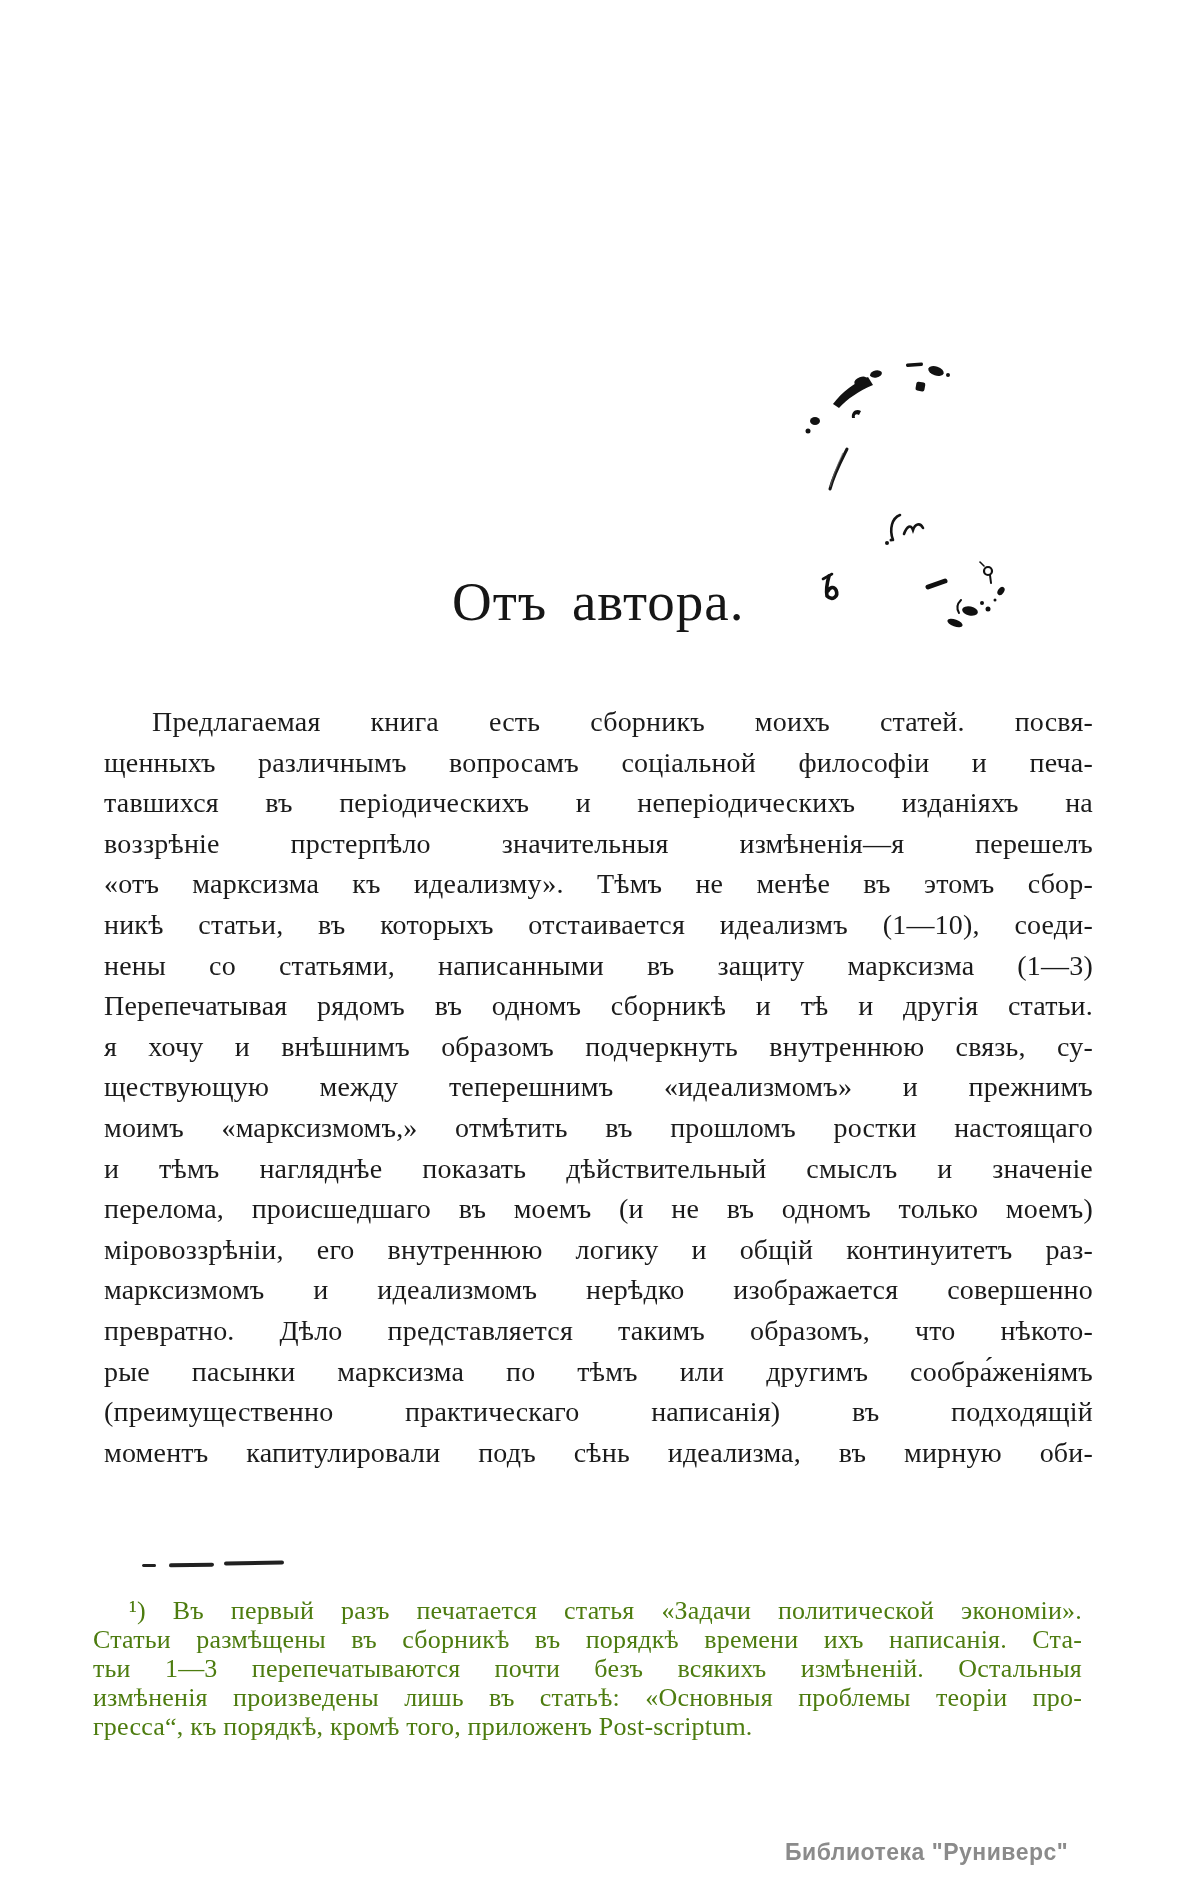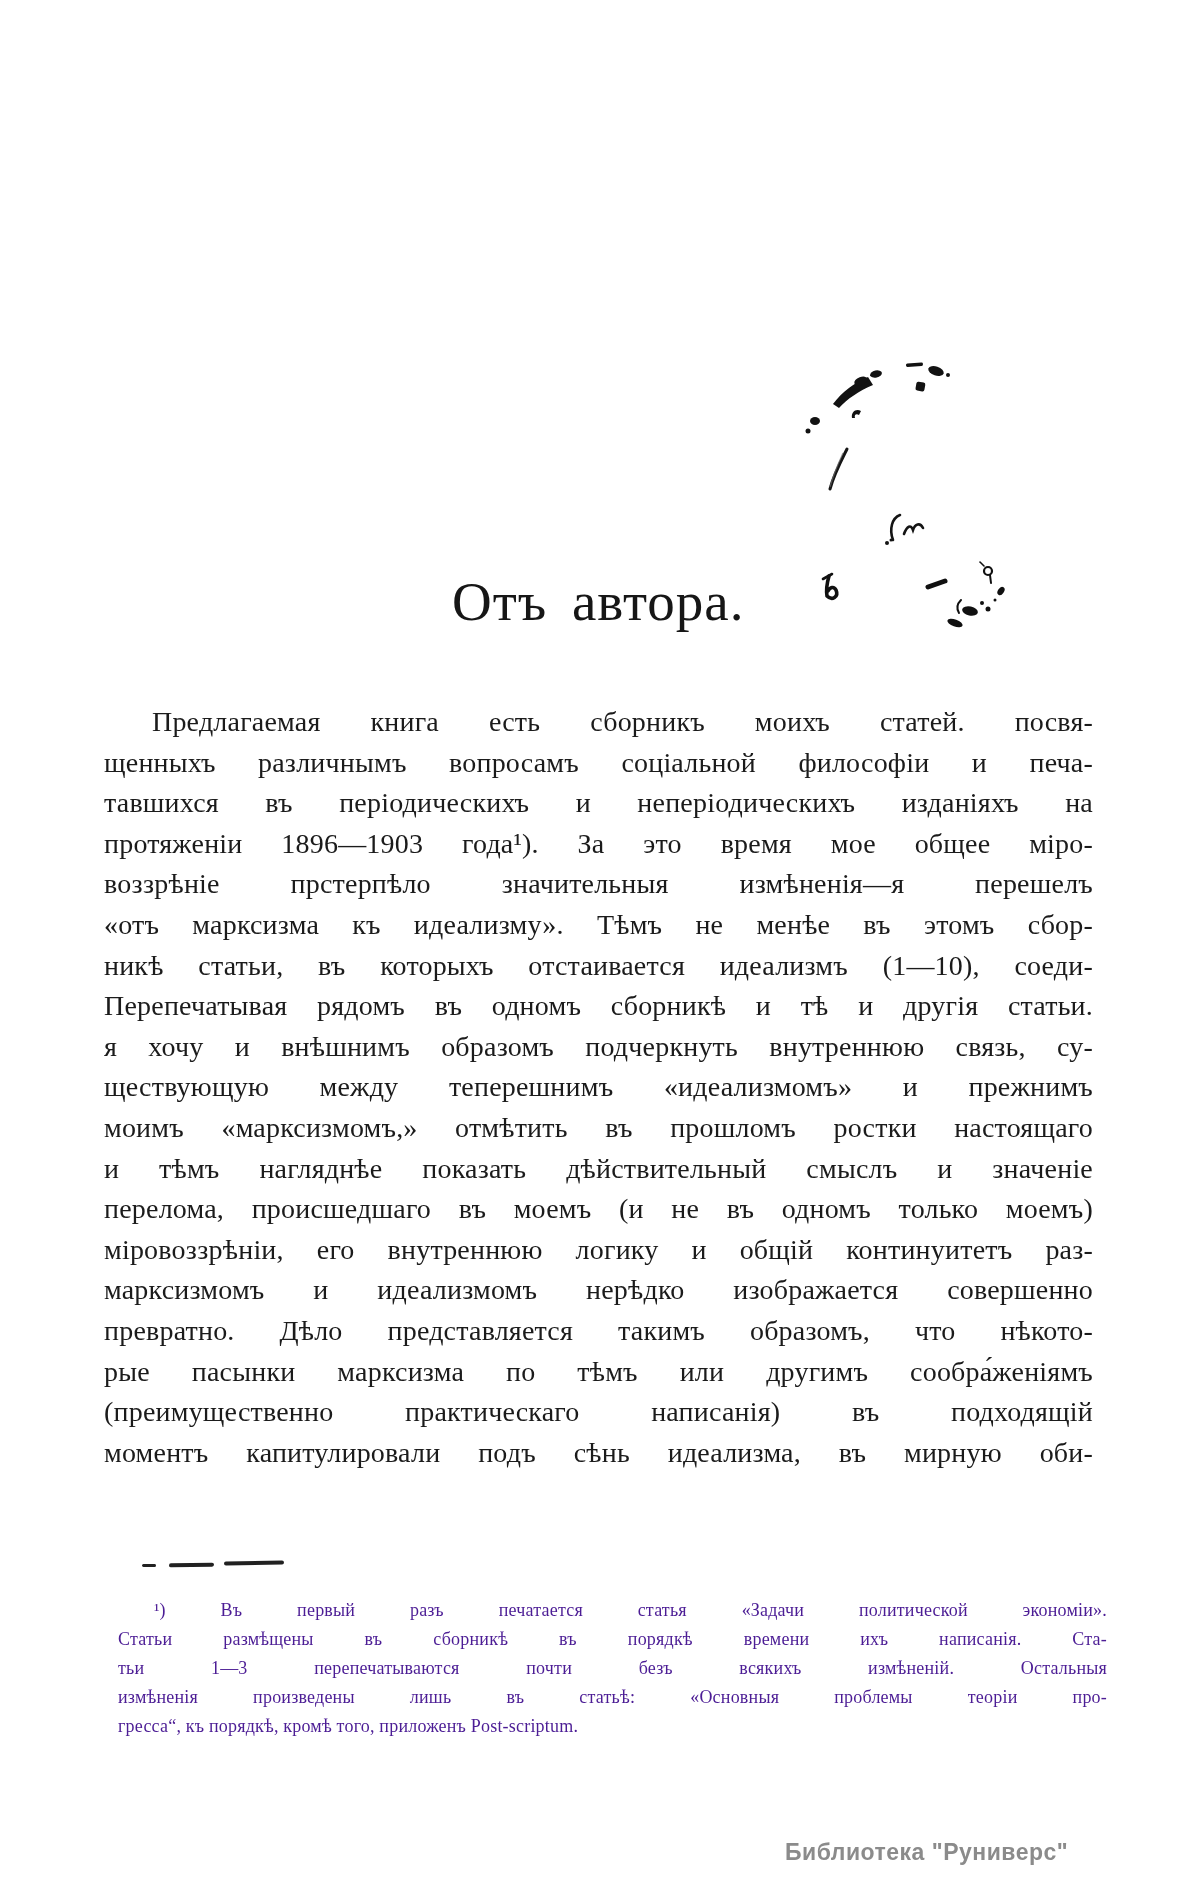--- a/index.html
+++ b/index.html
@@ -34,25 +34,25 @@
   .body-text .line{
     text-align:justify;
     text-align-last:justify;
     height:40.6px;
     white-space:normal;
     overflow:visible;
   }
   .body-text .line.indent{ text-indent:48px; }
   .footnote{
     position:absolute;
-    left:118px;top:1596px;
+    left:93px;top:1596px;
     width:989px;
-    font-size:18px;
+    font-size:26px;
     line-height:29px;
-    color:#4c1d95;
+    color:#4d7c0f;
     letter-spacing:0.2px;
   }
   .footnote .line{
     text-align:justify;
     text-align-last:justify;
     height:29px;
   }
   .footnote .line.first{ text-indent:36px; }
   .footnote .line.last{ text-align-last:left; }
   .sep{position:absolute;background:#212121;border-radius:2px;}
@@ -119,24 +119,24 @@
       <circle cx="995" cy="600" r="1.5"></circle>
       <ellipse cx="955" cy="623" rx="8" ry="3.5" transform="rotate(20 955 623)"></ellipse>
     </g>
     <path d="M961,600 C957,604 956,608 959,613" stroke="#101010" stroke-width="2" fill="none" stroke-linecap="round"></path>
   </svg>
 
   <div class="body-text">
     <div class="line indent">Предлагаемая  книга есть  сборникъ  моихъ  статей. посвя-</div>
     <div class="line">щенныхъ различнымъ вопросамъ соціальной философіи и печа-</div>
     <div class="line">тавшихся въ періодическихъ и неперіодическихъ изданіяхъ на</div>
-    <div class="line">протяженіи 1896—1903 года¹). За это время мое общее міро-</div>
     <div class="line">воззрѣніе прстерпѣло значительныя измѣненія—я перешелъ</div>
     <div class="line">«отъ марксизма къ идеализму». Тѣмъ не менѣе въ этомъ сбор-</div>
     <div class="line">никѣ статьи, въ которыхъ отстаивается идеализмъ (1—10), соеди-</div>
+    <div class="line">нены со статьями, написанными въ защиту марксизма (1—3)</div>
     <div class="line">Перепечатывая рядомъ въ одномъ сборникѣ и тѣ и другія статьи.</div>
     <div class="line">я хочу и внѣшнимъ образомъ подчеркнуть внутреннюю связь, су-</div>
     <div class="line">ществующую между теперешнимъ «идеализмомъ» и прежнимъ</div>
     <div class="line">моимъ «марксизмомъ,» отмѣтить въ прошломъ ростки настоящаго</div>
     <div class="line">и тѣмъ нагляднѣе показать дѣйствительный смыслъ и значеніе</div>
     <div class="line">перелома, происшедшаго въ моемъ (и не въ одномъ только моемъ)</div>
     <div class="line">міровоззрѣніи, его внутреннюю логику и общій континуитетъ раз-</div>
     <div class="line">марксизмомъ и идеализмомъ нерѣдко изображается совершенно</div>
     <div class="line">превратно. Дѣло представляется такимъ образомъ, что нѣкото-</div>
     <div class="line">рые пасынки  марксизма по тѣмъ или другимъ сообра́женіямъ</div>

